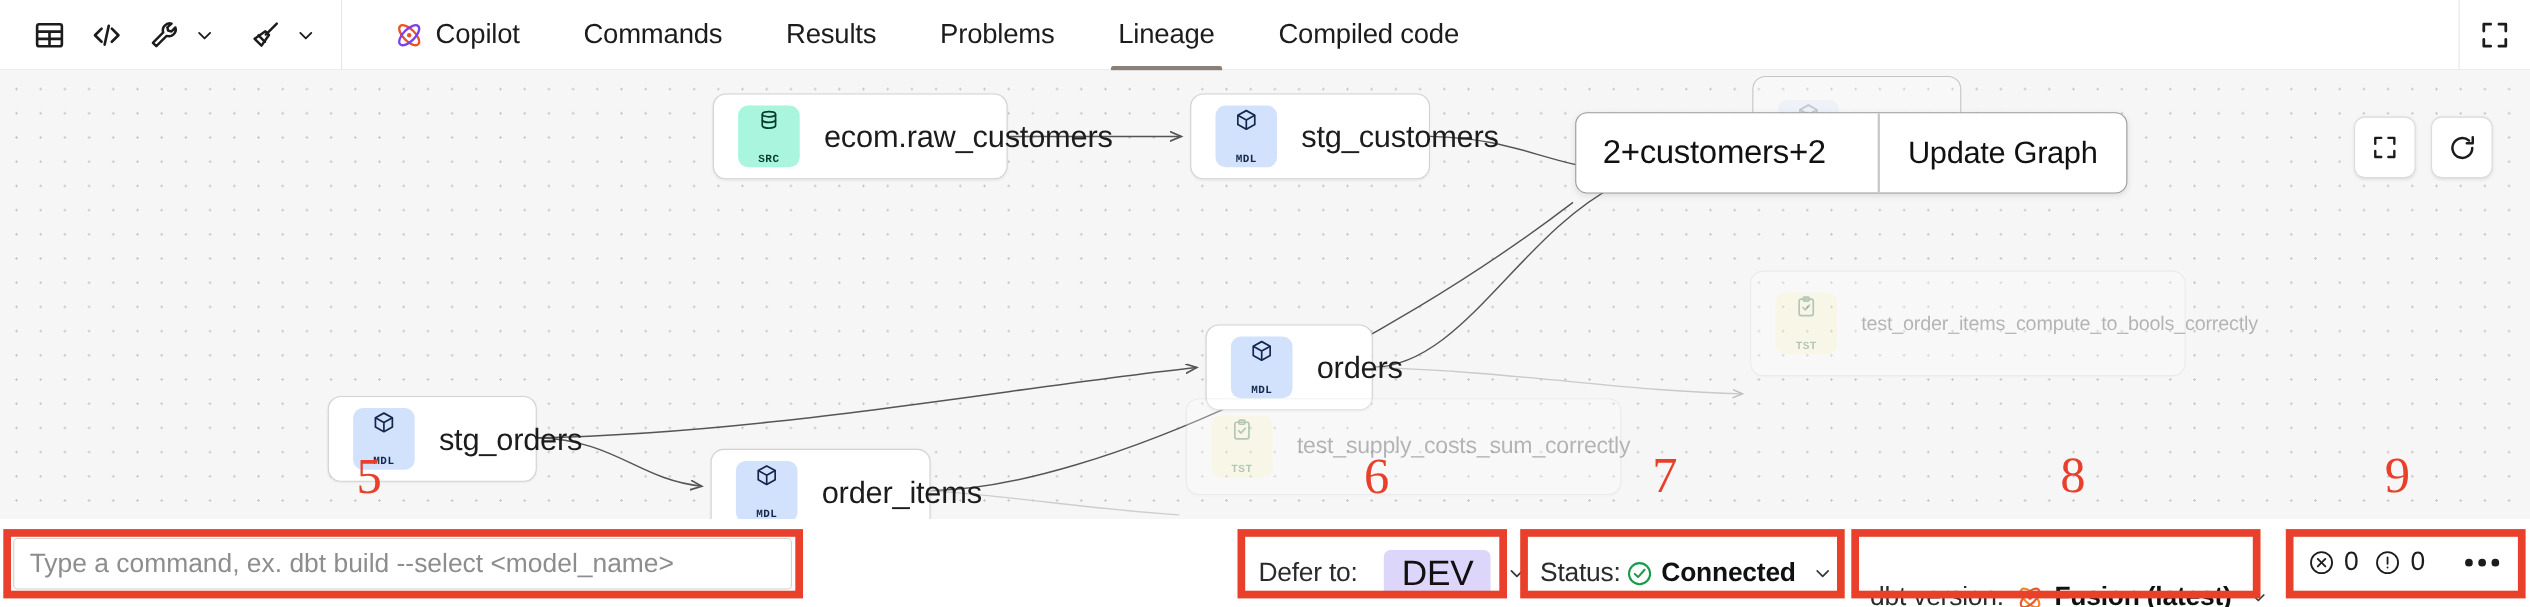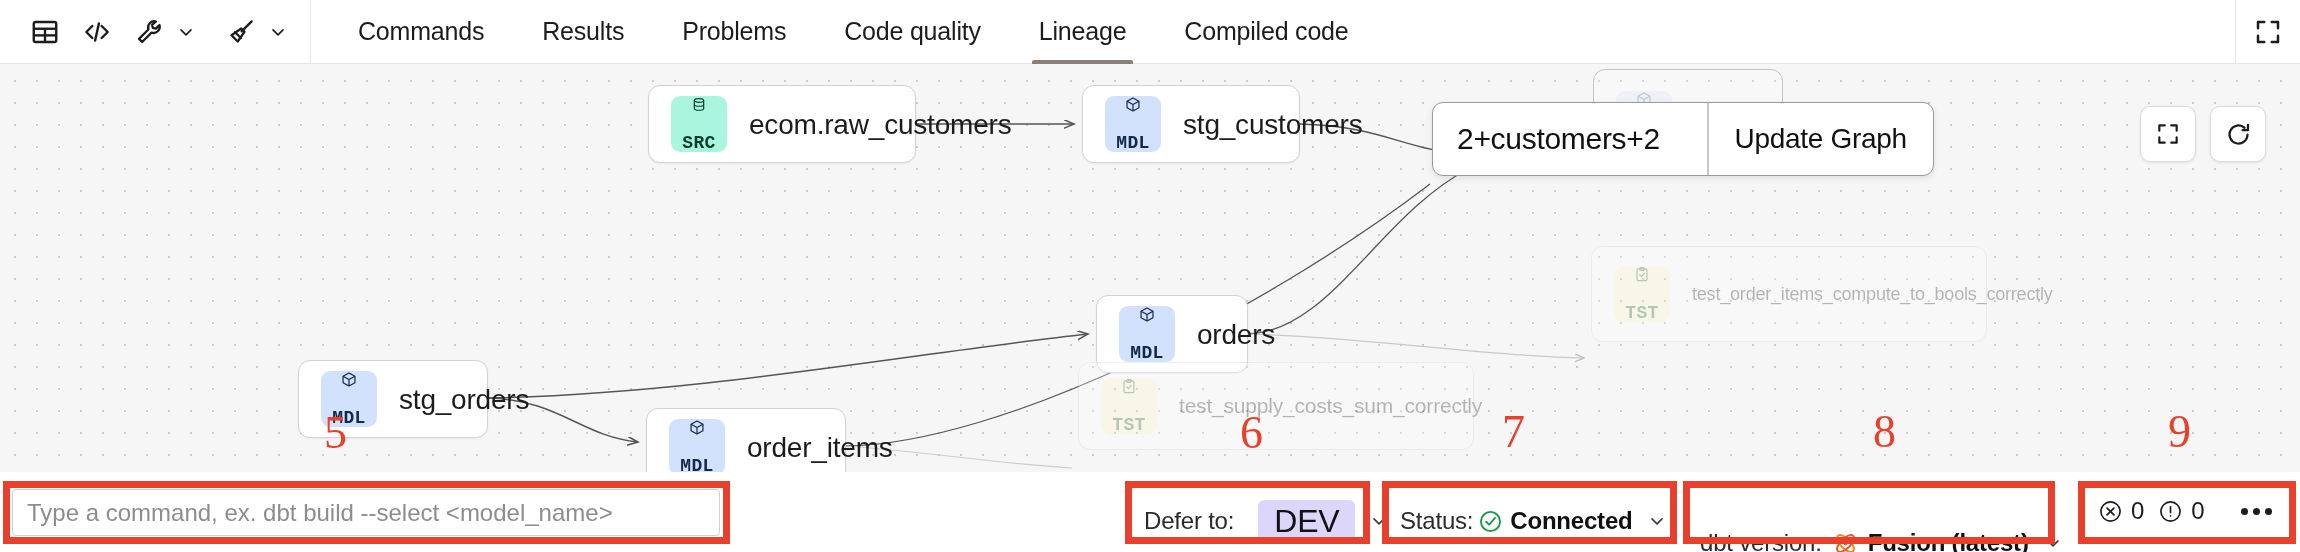--- a/index.html
+++ b/index.html
@@ -80,21 +80,21 @@
     box-shadow: 0 1px 2px rgba(0,0,0,0.05);
     cursor: pointer;
   }
   .node .badge {
     width: 56px; height: 56px; border-radius: 9px;
     display: flex; flex-direction: column;
     align-items: center; justify-content: center;
     flex: 0 0 auto; gap: 1px;
   }
   .node .badge .bl {
-    font-size: 18px; font-weight: 700; letter-spacing: 0.4px;
+    font-size: 10px; font-weight: 700; letter-spacing: 0.4px;
     font-family: "Liberation Mono", monospace; line-height: 1; margin-top: 20px;
   }
   .node .nlabel {
     margin-left: 22px; font-size: 28px; color: #1c1c1c;
     line-height: 1.25; letter-spacing: -0.2px;
   }
   .badge-src { background: #a9f5dd; color: #083d2e; }
   .badge-mdl { background: #d3e2fc; color: #12284f; }
   .badge-tst { background: #fef9c3; color: #1d5a2c; }
 
@@ -247,36 +247,43 @@
         <svg width="20" height="20" viewBox="0 0 24 24" fill="none" stroke="#1c1c1c" stroke-width="2" stroke-linecap="round" stroke-linejoin="round">
           <polyline points="6,9.5 12,15.5 18,9.5"></polyline>
         </svg>
       </div>
     </div>
 
     <div class="vdiv"></div>
 
     <div class="tabs">
 
+      <div class="tab">
+        <span style="display:flex;align-items:center">
+          <svg width="28" height="28" viewBox="0 0 24 24" fill="none" stroke-width="1.8">
+            <ellipse cx="12" cy="12" rx="10" ry="4.6" stroke="#e8542a" transform="rotate(45 12 12)"></ellipse>
+            <ellipse cx="12" cy="12" rx="10" ry="4.6" stroke="#7b3ff2" transform="rotate(-45 12 12)"></ellipse>
+            <circle cx="12" cy="12" r="1.7" fill="#e8542a" stroke="none"></circle>
+          </svg>
+        </span>
+        <span>Copilot</span>
+      </div>
 
       <div class="tab">
         <span>Commands</span>
       </div>
 
       <div class="tab">
         <span>Results</span>
       </div>
 
       <div class="tab">
         <span>Problems</span>
       </div>
 
-      <div class="tab">
-        <span>Code quality</span>
-      </div>
 
       <div class="tab active">
         <span>Lineage</span>
       </div>
 
       <div class="tab">
         <span>Compiled code</span>
       </div>
 
     </div>

